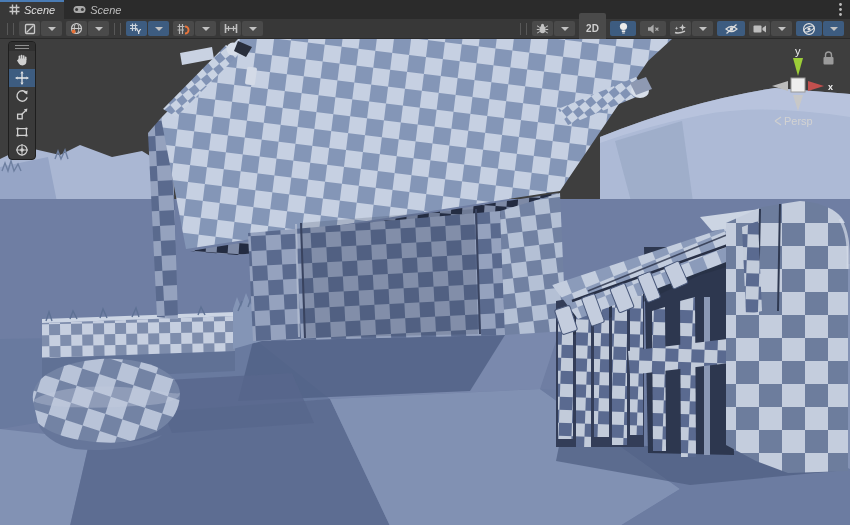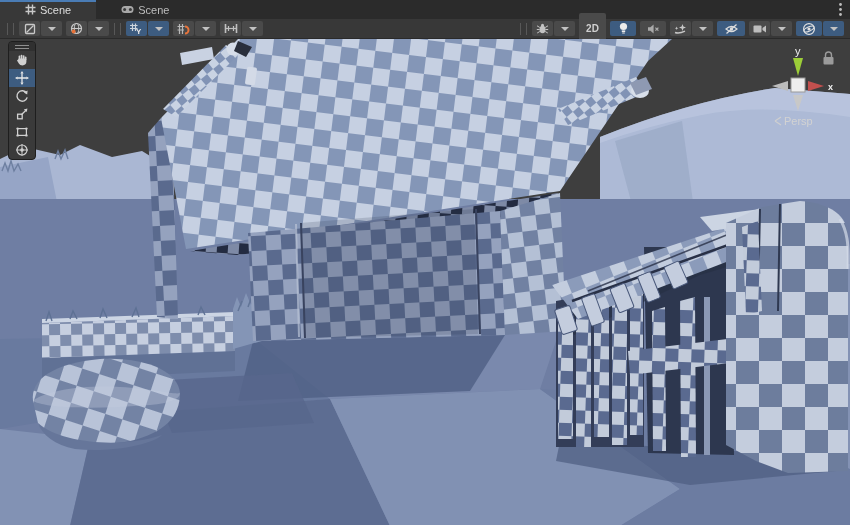--- a/index.html
+++ b/index.html
@@ -1,22 +1,22 @@
 <!DOCTYPE html>
 <html><head>
 <meta charset="utf-8">
 <style>
   html,body{margin:0;padding:0;background:#222;}
   #app{position:relative;width:850px;height:525px;overflow:hidden;
        font-family:"Liberation Sans",sans-serif;background:#2b2b2b;
        -webkit-user-select:none;user-select:none;}
   
   .tabbar{height:19px;background:#2b2b2b;display:flex;align-items:stretch;}
-  .tab{display:flex;align-items:center;gap:4px;padding:0 25px;font-size:11px;
-       color:#bdbdbd;position:relative;cursor:default;}
+  .tab{display:flex;align-items:center;gap:4px;padding:0 9px;font-size:11px;
+       color:#bdbdbd;position:relative;cursor:default;font-style:italic;}
   .tab.active{background:#383838;color:#dedede;}
   .tab.active::before{content:"";position:absolute;top:0;left:0;right:0;height:2px;background:#4a7cb5;}
   .kebab{margin-left:auto;display:flex;align-items:center;padding:0 8px;color:#b8b8b8;}
   
   .tbar{height:19px;background:#383838;display:flex;align-items:center;padding:0 4px;
         border-bottom:1px solid #2a2a2a;}
   .grip{width:5px;height:12px;margin:0 3px;
         border-left:1px solid #585858;border-right:1px solid #585858;}
   .btn-group{display:flex;gap:1px;margin:0 2px;}
   .tb{height:15px;min-width:17px;background:#4a4a4a;border-radius:2px;display:flex;

